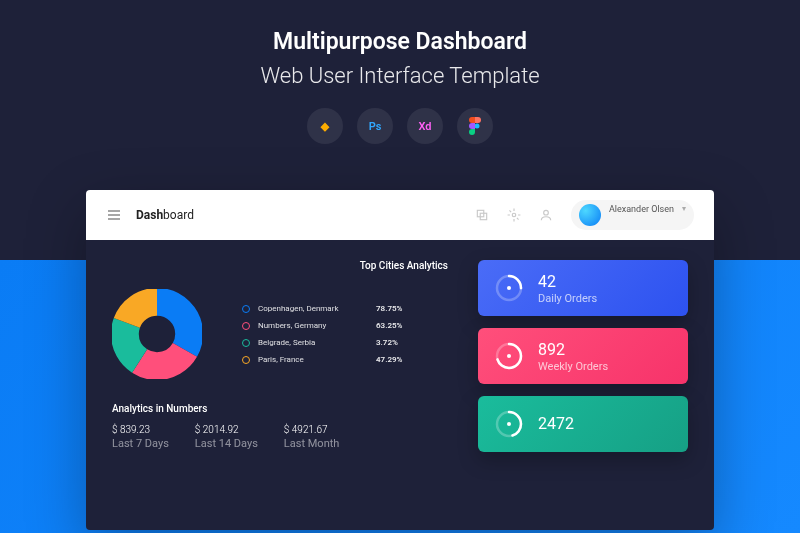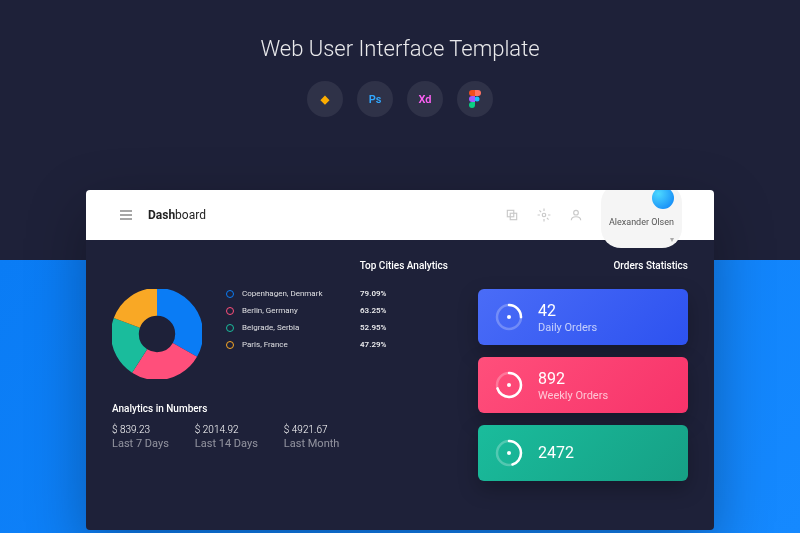--- a/index.html
+++ b/index.html
@@ -9,35 +9,35 @@
 .hero { position: relative; text-align: center; padding-top: 28px; color: #fff; }
 .hero-title { font-size: 23px; font-weight: 600; }
 .hero-sub { font-size: 22px; font-weight: 300; opacity: 0.9; margin-top: 8px; }
 .tool-icons { display: flex; justify-content: center; gap: 14px; margin-top: 20px; }
 .tool-icon { width: 36px; height: 36px; border-radius: 50%; background: rgba(255,255,255,0.08); display: flex; align-items: center; justify-content: center; font-size: 11px; font-weight: 600; }
 .sketch { color: #fdad00; }
 .ps { color: #31a8ff; }
 .xd { color: #ff61f6; }
 .figma svg { width: 14px; height: 18px; }
 .dashboard { position: absolute; top: 190px; left: 86px; width: 628px; height: 340px; background: #1e2139; border-radius: 4px; overflow: hidden; box-shadow: 0 20px 60px rgba(0,0,0,0.3); }
-.header { height: 50px; background: #fff; display: flex; align-items: center; padding: 0 32px; }
+.header { height: 50px; background: #fff; display: flex; align-items: center; padding: 0 20px; }
 .menu-icon { width: 16px; color: #888; }
 .brand { margin-left: 14px; font-size: 12px; color: #222; }
 .brand b { font-weight: 700; }
 .header-right { margin-left: auto; display: flex; align-items: center; gap: 18px; }
 .hicon { width: 14px; height: 14px; opacity: 0.35; }
-.user { display: flex; align-items: flex-end; gap: 8px; padding: 4px 8px; border-radius: 20px; background: #f5f5f5; flex-direction: column; }
+.user { display: flex; align-items: flex-start; gap: 8px; padding: 4px 8px; border-radius: 20px; background: #f5f5f5; }
 .avatar { width: 22px; height: 22px; border-radius: 50%; background: radial-gradient(circle at 30% 30%, #4dd8ff, #0a7cf5); }
 .user-name { font-size: 9px; color: #555; }
 .chev { font-size: 8px; color: #aaa; }
 .content { padding: 20px 26px; color: #fff; display: flex; gap: 30px; height: calc(100% - 50px); }
 .left { flex: 1; }
 .right { width: 210px; }
 .section-title { font-size: 10px; font-weight: 500; margin-bottom: 18px; text-align: right; }
-.analytics-row { display: flex; align-items: flex-start; gap: 24px; }
+.analytics-row { display: flex; align-items: center; gap: 40px; }
 .pie-wrap { width: 90px; height: 90px; position: relative; }
 .pie-wrap svg { width: 100%; height: 100%; transform: rotate(-90deg); }
 .legend { display: flex; flex-direction: column; gap: 8px; }
 .legend-row { display: flex; align-items: center; gap: 8px; font-size: 8px; }
 .dot { width: 8px; height: 8px; border-radius: 50%; border: 1.5px solid; }
 .legend-city { width: 110px; opacity: 0.85; }
 .legend-val { font-weight: 600; opacity: 0.9; }
 .numbers-title { font-size: 10px; font-weight: 500; margin-top: 24px; margin-bottom: 10px; }
 .numbers { display: flex; gap: 26px; }
 .num-item .num-val { font-size: 10px; font-weight: 300; }
@@ -52,20 +52,21 @@
 .stat-val { font-size: 16px; color: #fff; font-weight: 400; }
 .stat-lbl { font-size: 11px; color: rgba(255,255,255,0.7); margin-top: 1px; }
 </style>
 </head>
 <body>
 
 <div class="bg-top"></div>
 <div class="bg-bottom"></div>
 
 <div class="hero">
+  <div class="hero-title">Multipurpose Dashboard</div>
   <div class="hero-sub">Web User Interface Template</div>
   <div class="tool-icons">
     <div class="tool-icon sketch">◆</div>
     <div class="tool-icon ps">Ps</div>
     <div class="tool-icon xd">Xd</div>
     <div class="tool-icon figma">
       <svg viewBox="0 0 12 18">
           <circle cx="8" cy="9" r="2.5" fill="#1abcfe"></circle>
           <path d="M3 0h3v6H3a3 3 0 010-6z" fill="#f24e1e"></path>
           <path d="M6 0h3a3 3 0 010 6H6z" fill="#ff7262"></path>
@@ -114,31 +115,31 @@
             <circle cx="21" cy="21" r="15" fill="transparent" stroke="#0a7cf5" stroke-width="13" stroke-dasharray="31.3 94.2" stroke-dashoffset="0"></circle>
             <circle cx="21" cy="21" r="15" fill="transparent" stroke="#ff4f7b" stroke-width="13" stroke-dasharray="24.3 94.2" stroke-dashoffset="-31.3"></circle>
             <circle cx="21" cy="21" r="15" fill="transparent" stroke="#1abc9c" stroke-width="13" stroke-dasharray="20.3 94.2" stroke-dashoffset="-55.6"></circle>
             <circle cx="21" cy="21" r="15" fill="transparent" stroke="#f9a825" stroke-width="13" stroke-dasharray="18.3 94.2" stroke-dashoffset="-75.9"></circle>
           </svg>
         </div>
         <div class="legend" id="legend">
             <div class="legend-row">
               <span class="dot" style="border-color:#0a7cf5"></span>
               <span class="legend-city">Copenhagen, Denmark</span>
-              <span class="legend-val">79.09%</span>
+              <span class="legend-val">78.75%</span>
             </div>
             <div class="legend-row">
               <span class="dot" style="border-color:#ff4f7b"></span>
-              <span class="legend-city">Berlin, Germany</span>
+              <span class="legend-city">Numbers, Germany</span>
               <span class="legend-val">63.25%</span>
             </div>
             <div class="legend-row">
               <span class="dot" style="border-color:#1abc9c"></span>
               <span class="legend-city">Belgrade, Serbia</span>
-              <span class="legend-val">52.95%</span>
+              <span class="legend-val">3.72%</span>
             </div>
             <div class="legend-row">
               <span class="dot" style="border-color:#f9a825"></span>
               <span class="legend-city">Paris, France</span>
               <span class="legend-val">47.29%</span>
             </div>
           </div>
       </div>
       <div class="numbers-title">Analytics in Numbers</div>
       <div class="numbers" id="numbers">
@@ -150,21 +151,20 @@
             <div class="num-val">$ 2014.92</div>
             <div class="num-lbl">Last 14 Days</div>
           </div>
           <div class="num-item">
             <div class="num-val">$ 4921.67</div>
             <div class="num-lbl">Last Month</div>
           </div>
         </div>
     </div>
     <div class="right">
-      <div class="section-title">Orders Statistics</div>
       <div id="cards">
           <div class="stat-card stat-blue">
             <div class="ring"><svg viewBox="0 0 30 30">
                 <circle cx="15" cy="15" r="12" fill="none" stroke="rgba(255,255,255,0.25)" stroke-width="2.5"></circle>
                 <circle cx="15" cy="15" r="12" fill="none" stroke="#fff" stroke-width="2.5" stroke-dasharray="18.84955592153876 75.39822368615503" stroke-linecap="round"></circle>
               </svg><div class="ring-dot"></div></div>
             <div>
               <div class="stat-val">42</div>
               <div class="stat-lbl">Daily Orders</div>
             </div>

